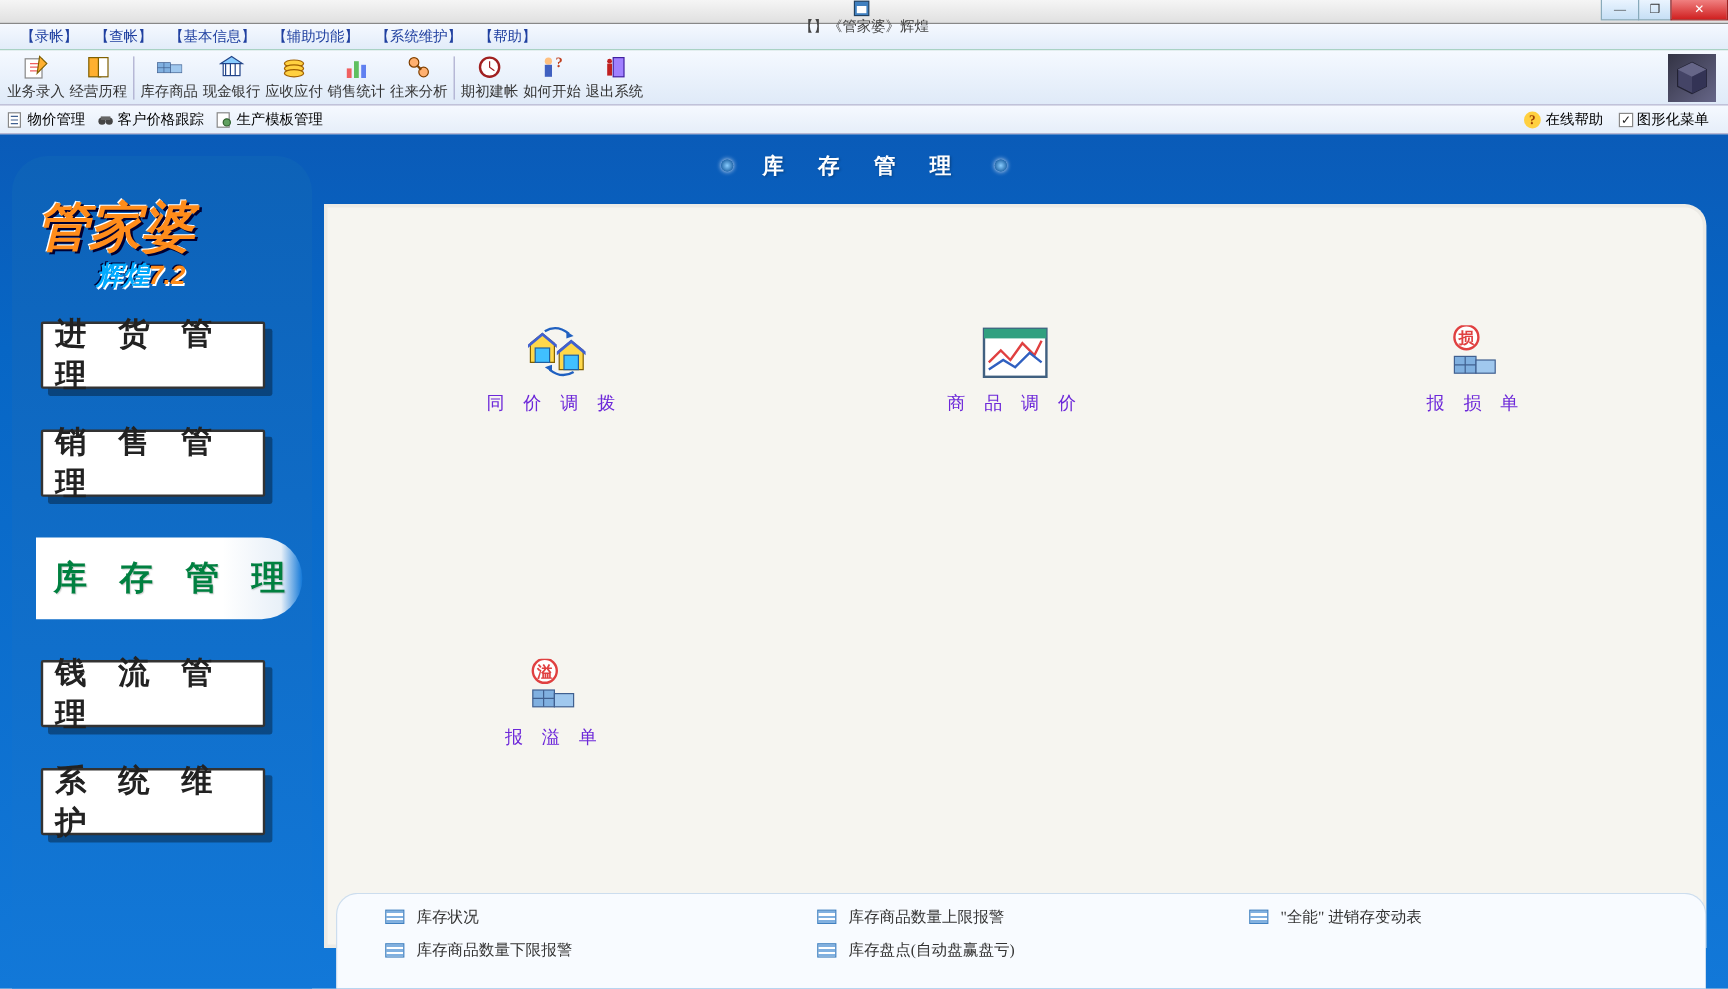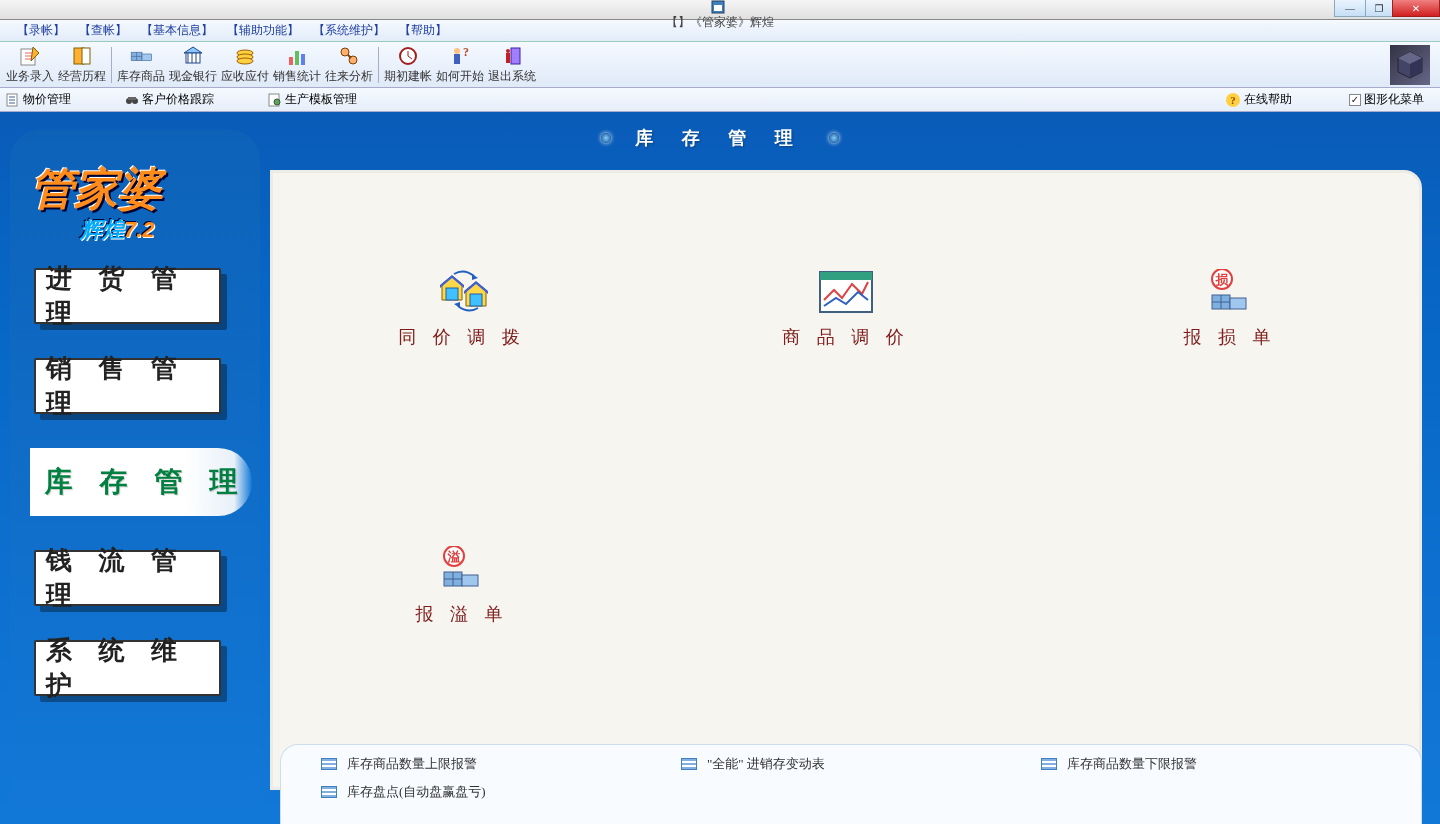--- a/index.html
+++ b/index.html
@@ -21,21 +21,21 @@
 
 .toolbar { height: 46px; background: linear-gradient(to bottom,#f5f9ff,#dfeaf8); border-bottom: 1px solid #aac; display:flex; align-items:center; padding: 0 4px; }
 .tool-btn { display:flex; flex-direction:column; align-items:center; justify-content:center; margin: 0 2px; min-width: 46px; height: 44px; cursor:default; }
 .tool-icon { width: 22px; height: 22px; display:flex; align-items:center; justify-content:center; font-size:16px;}
 .tool-label { font-size: 12px; color: #333; margin-top: 1px; white-space:nowrap;}
 .tool-sep { width:1px; height: 36px; background:#aac; margin: 0 3px;}
 .tool-spacer { flex:1; }
 .cube-icon { width: 40px; height: 40px; background: linear-gradient(135deg,#334,#668); margin-right:6px; display:flex;align-items:center;justify-content:center; }
 
 
-.secbar { height: 24px; background: linear-gradient(to bottom,#f5f9ff,#e6eef9); border-bottom: 1px solid #aac; display:flex; padding: 0 6px; font-size:12px;gap:44px; }
+.secbar { height: 24px; background: linear-gradient(to bottom,#f5f9ff,#e6eef9); border-bottom: 1px solid #aac; display:flex; padding: 0 6px; font-size:12px; }
 .sec-item { display:flex; align-items:center; margin-right: 10px; cursor:default;}
 .sec-icon { width:14px; height:14px; margin-right:3px; font-size:12px;}
 .sec-spacer { flex:1; }
 .help-icon { width:14px; height:14px; background:#ffd040; border-radius:50%; display:flex;align-items:center;justify-content:center; color:#a04000; font-weight:bold; margin-right:4px; font-size:11px;}
 .checkbox { width:12px; height:12px; border:1px solid #888; background:#fff; margin: 0 3px; display:flex;align-items:center;justify-content:center; font-size:10px; color:#222;}
 
 
 .main { position: relative; height: 712px; background: linear-gradient(to bottom, #0a5bb8 0%, #0766c5 25%, #1278d8 100%); }
 
 
@@ -55,21 +55,21 @@
 .nav-btn-label { font-size: 26px; font-family: "SimSun",serif; font-weight: bold; letter-spacing: 10px; color:#222; padding-left:10px;}
 .nav-btn.active { width: 222px; height: 68px; margin-left: 20px; border: none; box-shadow: none; background: linear-gradient(to right, #fff 0%, #fff 70%, #e8f0f8 92%, #1278d8 100%); border-radius: 0 40px 40px 0;}
 .nav-btn.active .nav-btn-label { color: #008040; font-size: 28px; text-shadow: 1px 1px 1px rgba(0,0,0,0.2);}
 
 
 .content-card { position:absolute; left: 270px; top: 58px; width: 1152px; height: 620px; background: #f6f5f0; border-radius: 0 18px 0 0; box-shadow: inset 0 0 0 3px rgba(0,0,0,0.04);}
 
 .grid-area { position:absolute; top:0; left:0; right:0; height: 555px; display:grid; grid-template-columns: repeat(3, 1fr); grid-template-rows: repeat(2, 1fr); }
 .grid-item { display:flex; flex-direction:column; align-items:center; justify-content:center; cursor:pointer; }
 .grid-icon { width: 56px; height: 48px; display:flex; align-items:center; justify-content:center; margin-bottom:8px; }
-.grid-label { font-size: 18px; letter-spacing: 6px; color:#7f1d1d;font-family:Liberation Serif, serif; }
+.grid-label { font-size: 15px; letter-spacing: 6px; color:#6d28d9;font-family:Liberation Serif, serif; }
 
 
 .footer-card { position:absolute; left: 280px; bottom: 0; width: 1142px; height: 80px; background: #f8fbff; border: 1px solid #cde; border-bottom:none; border-radius: 18px 18px 0 0; }
 .footer-grid { display:grid; grid-template-columns: repeat(3, 1fr); grid-template-rows: 1fr 1fr; padding: 10px 40px; gap: 10px 20px; }
 .footer-item { display:flex; align-items:center; cursor:pointer; font-size: 13px; color:#333;}
 .footer-icon { width:16px; height:12px; border:1px solid #4080c0; background: repeating-linear-gradient(to bottom,#80b0e0 0,#80b0e0 2px,#fff 2px,#fff 4px); margin-right:10px; }
 
 
 svg { display:block; }
 </style>
@@ -349,20 +349,24 @@
         </span>
         <span class="grid-label">报 溢 单</span>
       </div>
     </div>
   </div>
 
   <div class="footer-card">
     <div class="footer-grid">
       <div class="footer-item">
           <span class="footer-icon"></span>
+          <span>库存状况</span>
+        </div>
+      <div class="footer-item">
+          <span class="footer-icon"></span>
           <span>库存商品数量上限报警</span>
         </div>
       <div class="footer-item">
           <span class="footer-icon"></span>
           <span>"全能" 进销存变动表</span>
         </div>
       <div class="footer-item">
           <span class="footer-icon"></span>
           <span>库存商品数量下限报警</span>
         </div>

